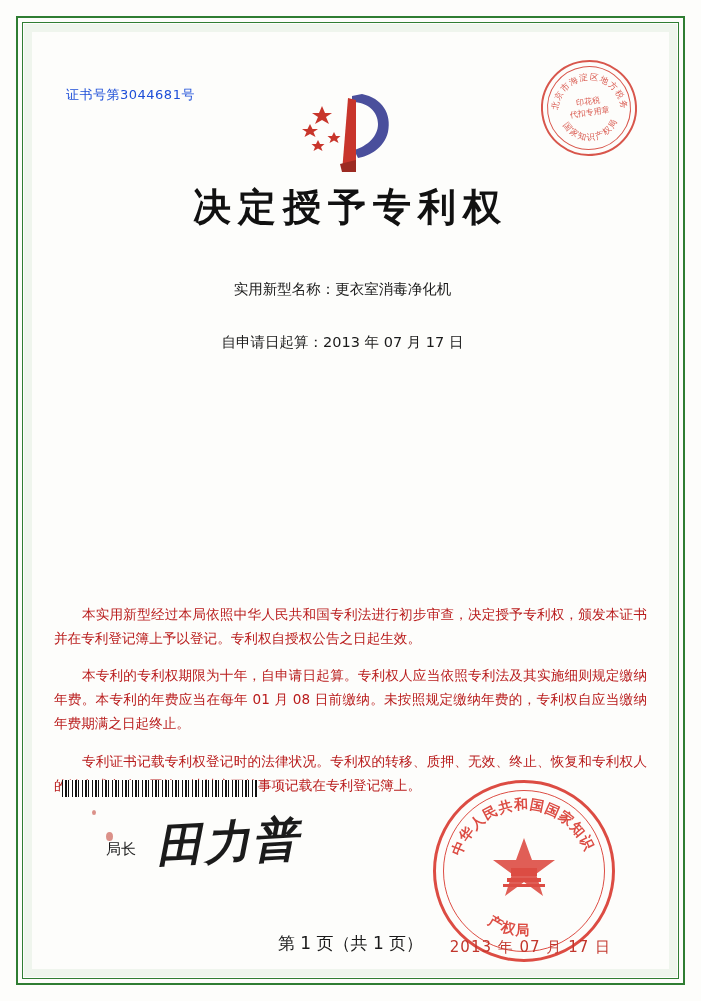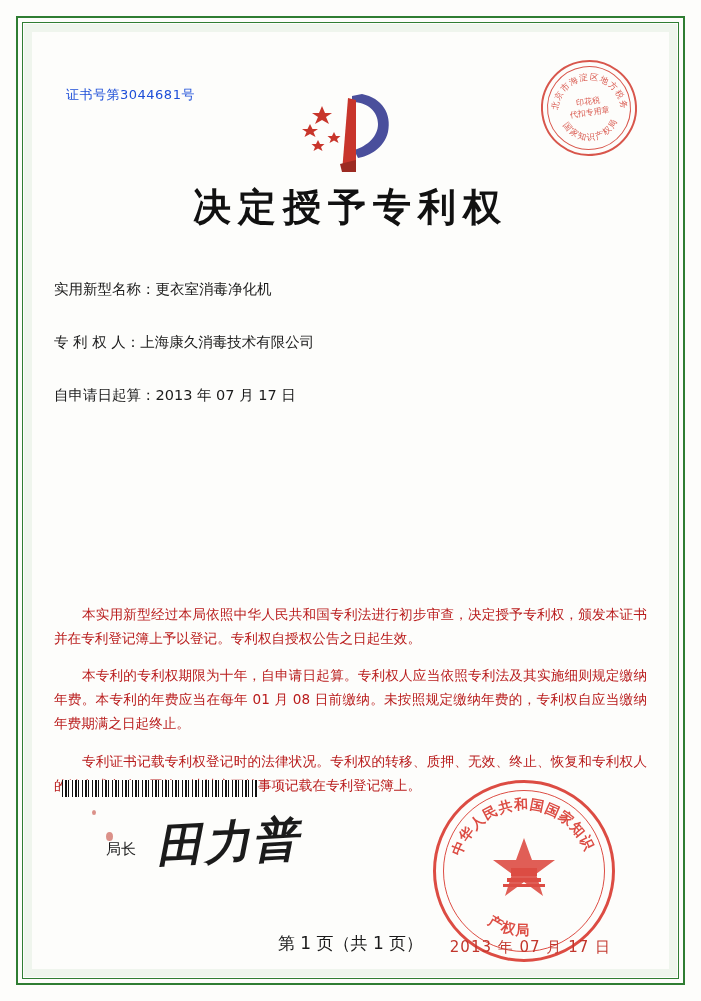--- a/index.html
+++ b/index.html
@@ -128,20 +128,21 @@
     letter-spacing: 7px;
     font-family: "DejaVu Sans", "Liberation Sans", sans-serif;
     color: #111;
   }
 
   .fields {
     position: absolute;
     left: 8px;
     right: 24px;
     top: 238px;
+    text-align: center;
   }
   .field {
     font-size: 14.5px;
     line-height: 22px;
     margin-bottom: 31px;
     color: #1a1a1a;
     white-space: nowrap;
   }
   .field .label {
     display: inline-block;
@@ -299,23 +300,20 @@
       </div>
     </div>
 
     <div class="title">决定授予专利权</div>
 
     <div class="fields">
       <div class="field">
         <span class="label">实用新型名称：</span><span class="value">更衣室消毒净化机</span>
       </div>
       <div class="field">
-        <span class="label">专 利 权 人：</span><span class="value">上海康久消毒技术有限公司</span>
-      </div>
-      <div class="field">
         <span class="label">自申请日起算：</span><span class="value">2013 年 07 月 17 日</span>
       </div>
     </div>
 
     <div class="paras">
       <p class="para">本实用新型经过本局依照中华人民共和国专利法进行初步审查，决定授予专利权，颁发本证书并在专利登记簿上予以登记。专利权自授权公告之日起生效。</p>
       <p class="para">本专利的专利权期限为十年，自申请日起算。专利权人应当依照专利法及其实施细则规定缴纳年费。本专利的年费应当在每年 01 月 08 日前缴纳。未按照规定缴纳年费的，专利权自应当缴纳年费期满之日起终止。</p>
       <p class="para">专利证书记载专利权登记时的法律状况。专利权的转移、质押、无效、终止、恢复和专利权人的姓名或名称、国籍、地址变更等事项记载在专利登记簿上。</p>
     </div>
 

